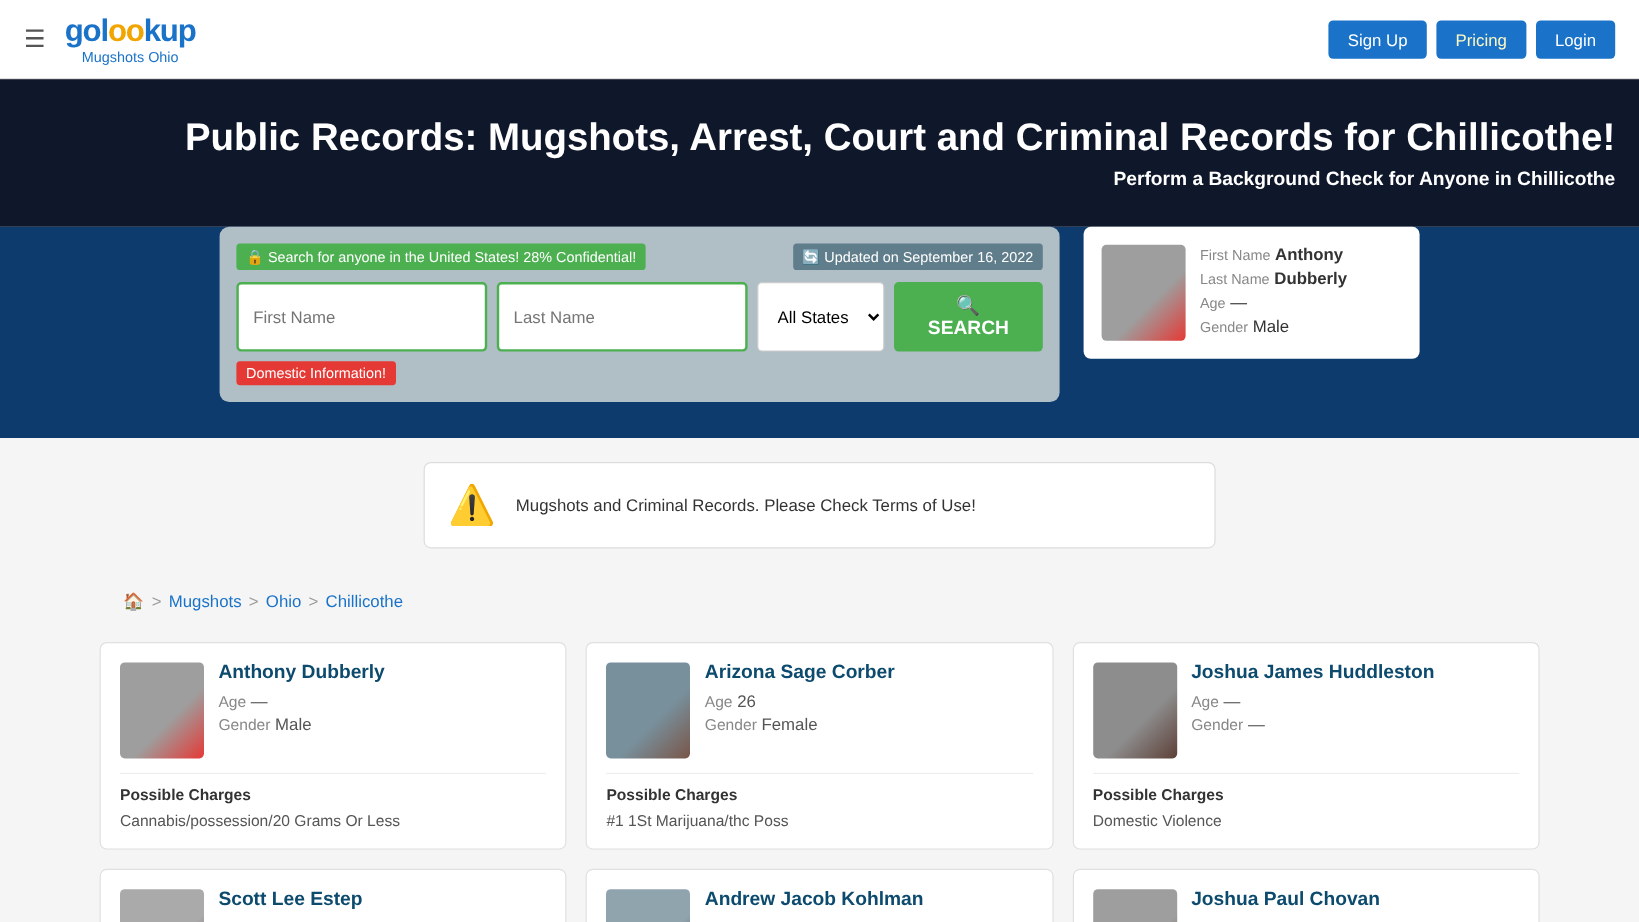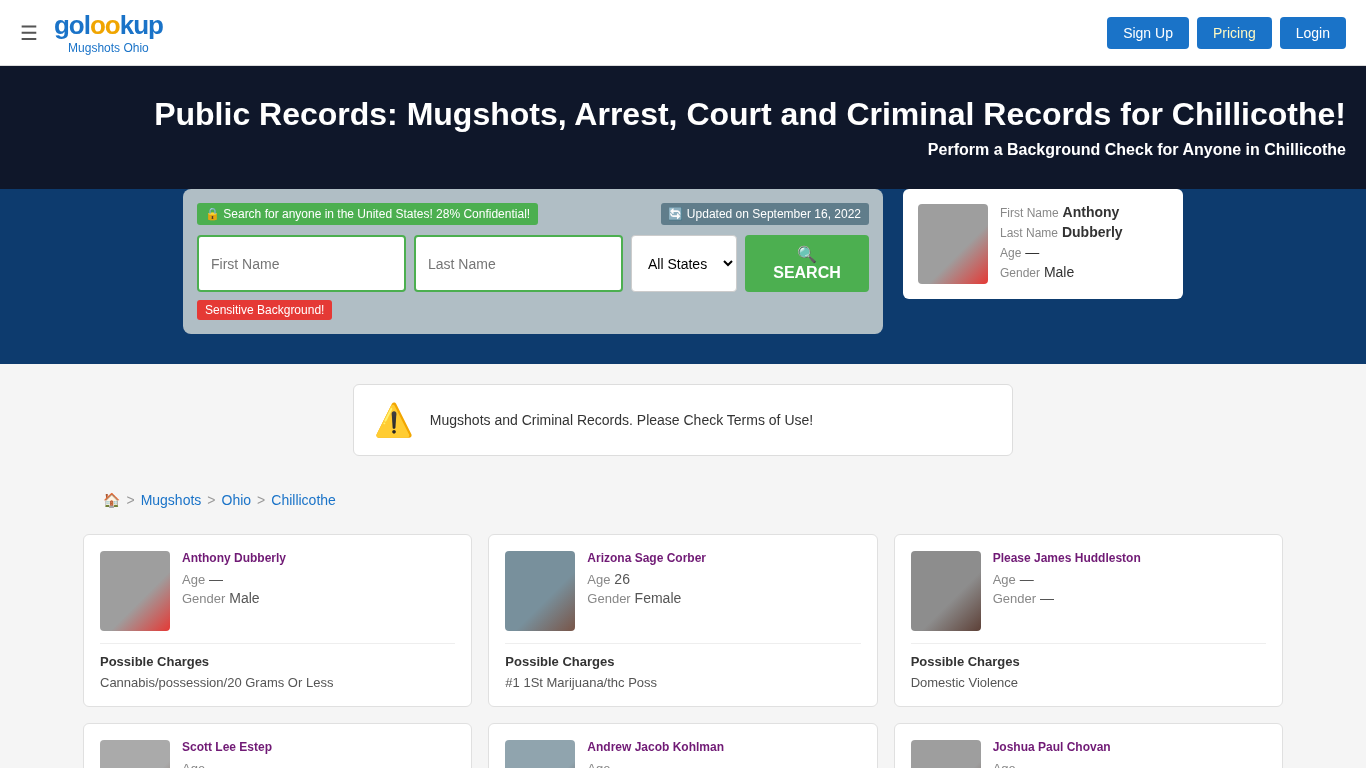--- a/index.html
+++ b/index.html
@@ -191,21 +191,21 @@
       border-radius: 4px;
       flex-shrink: 0;
     }
     .person-avatar.av1 { background: linear-gradient(135deg, #9e9e9e 60%, #e53935 100%); }
     .person-avatar.av2 { background: linear-gradient(135deg, #78909c 60%, #795548 100%); }
     .person-avatar.av3 { background: linear-gradient(135deg, #8d8d8d 60%, #5d4037 100%); }
     .person-avatar.av4 { background: linear-gradient(135deg, #aaa 60%, #795548 100%); }
     .person-avatar.av5 { background: linear-gradient(135deg, #90a4ae 60%, #4e342e 100%); }
     .person-avatar.av6 { background: linear-gradient(135deg, #9e9e9e 60%, #6d4c41 100%); }
     .person-info { font-size: 14px; }
-    .person-info h3 { font-size: 12px; font-weight: bold; color: #701a75; margin-bottom: 6px; }
+    .person-info h3 { font-size: 16px; font-weight: bold; color: #0c4a6e; margin-bottom: 6px; }
     .person-info div { margin-bottom: 3px; color: #555; }
     .person-info span.lbl { color: #888; font-size: 13px; }
     .charges-label { font-weight: bold; font-size: 13px; margin-bottom: 6px; border-top: 1px solid #eee; padding-top: 10px; }
     .charges-text { font-size: 13px; color: #555; }
 
     .main-content-wrapper {
       background: #f5f5f5;
       padding-bottom: 20px;
     }
   </style>
@@ -239,21 +239,21 @@
       <span class="badge-gray">🔄 Updated on September 16, 2022</span>
     </div>
     <div class="search-inputs">
       <input type="text" placeholder="First Name" style="">
       <input type="text" placeholder="Last Name" style="">
       <select>
         <option>All States</option>
       </select>
       <button class="btn-search">🔍 SEARCH</button>
     </div>
-    <span class="badge-red">Sensitive Background!</span>
+    <span class="badge-red">Domestic Information!</span>
   </div>
 
   <div class="profile-card">
     <div class="profile-avatar"></div>
     <div class="profile-info">
       <div>
         <span class="label">First Name</span>
         <span class="value"> <strong>Anthony</strong></span>
       </div>
       <div>
@@ -314,21 +314,21 @@
         <div><span class="lbl">Gender</span> Female</div>
       </div>
     </div>
     <div class="charges-label">Possible Charges</div>
     <div class="charges-text">#1 1St Marijuana/thc Poss</div>
   </div>
         <div class="person-card">
     <div class="person-card-top">
       <div class="person-avatar av3"></div>
       <div class="person-info">
-        <h3>Please James Huddleston</h3>
+        <h3>Joshua James Huddleston</h3>
         <div><span class="lbl">Age</span> —</div>
         <div><span class="lbl">Gender</span> —</div>
       </div>
     </div>
     <div class="charges-label">Possible Charges</div>
     <div class="charges-text">Domestic Violence</div>
   </div>
         <div class="person-card">
     <div class="person-card-top">
       <div class="person-avatar av4"></div>

